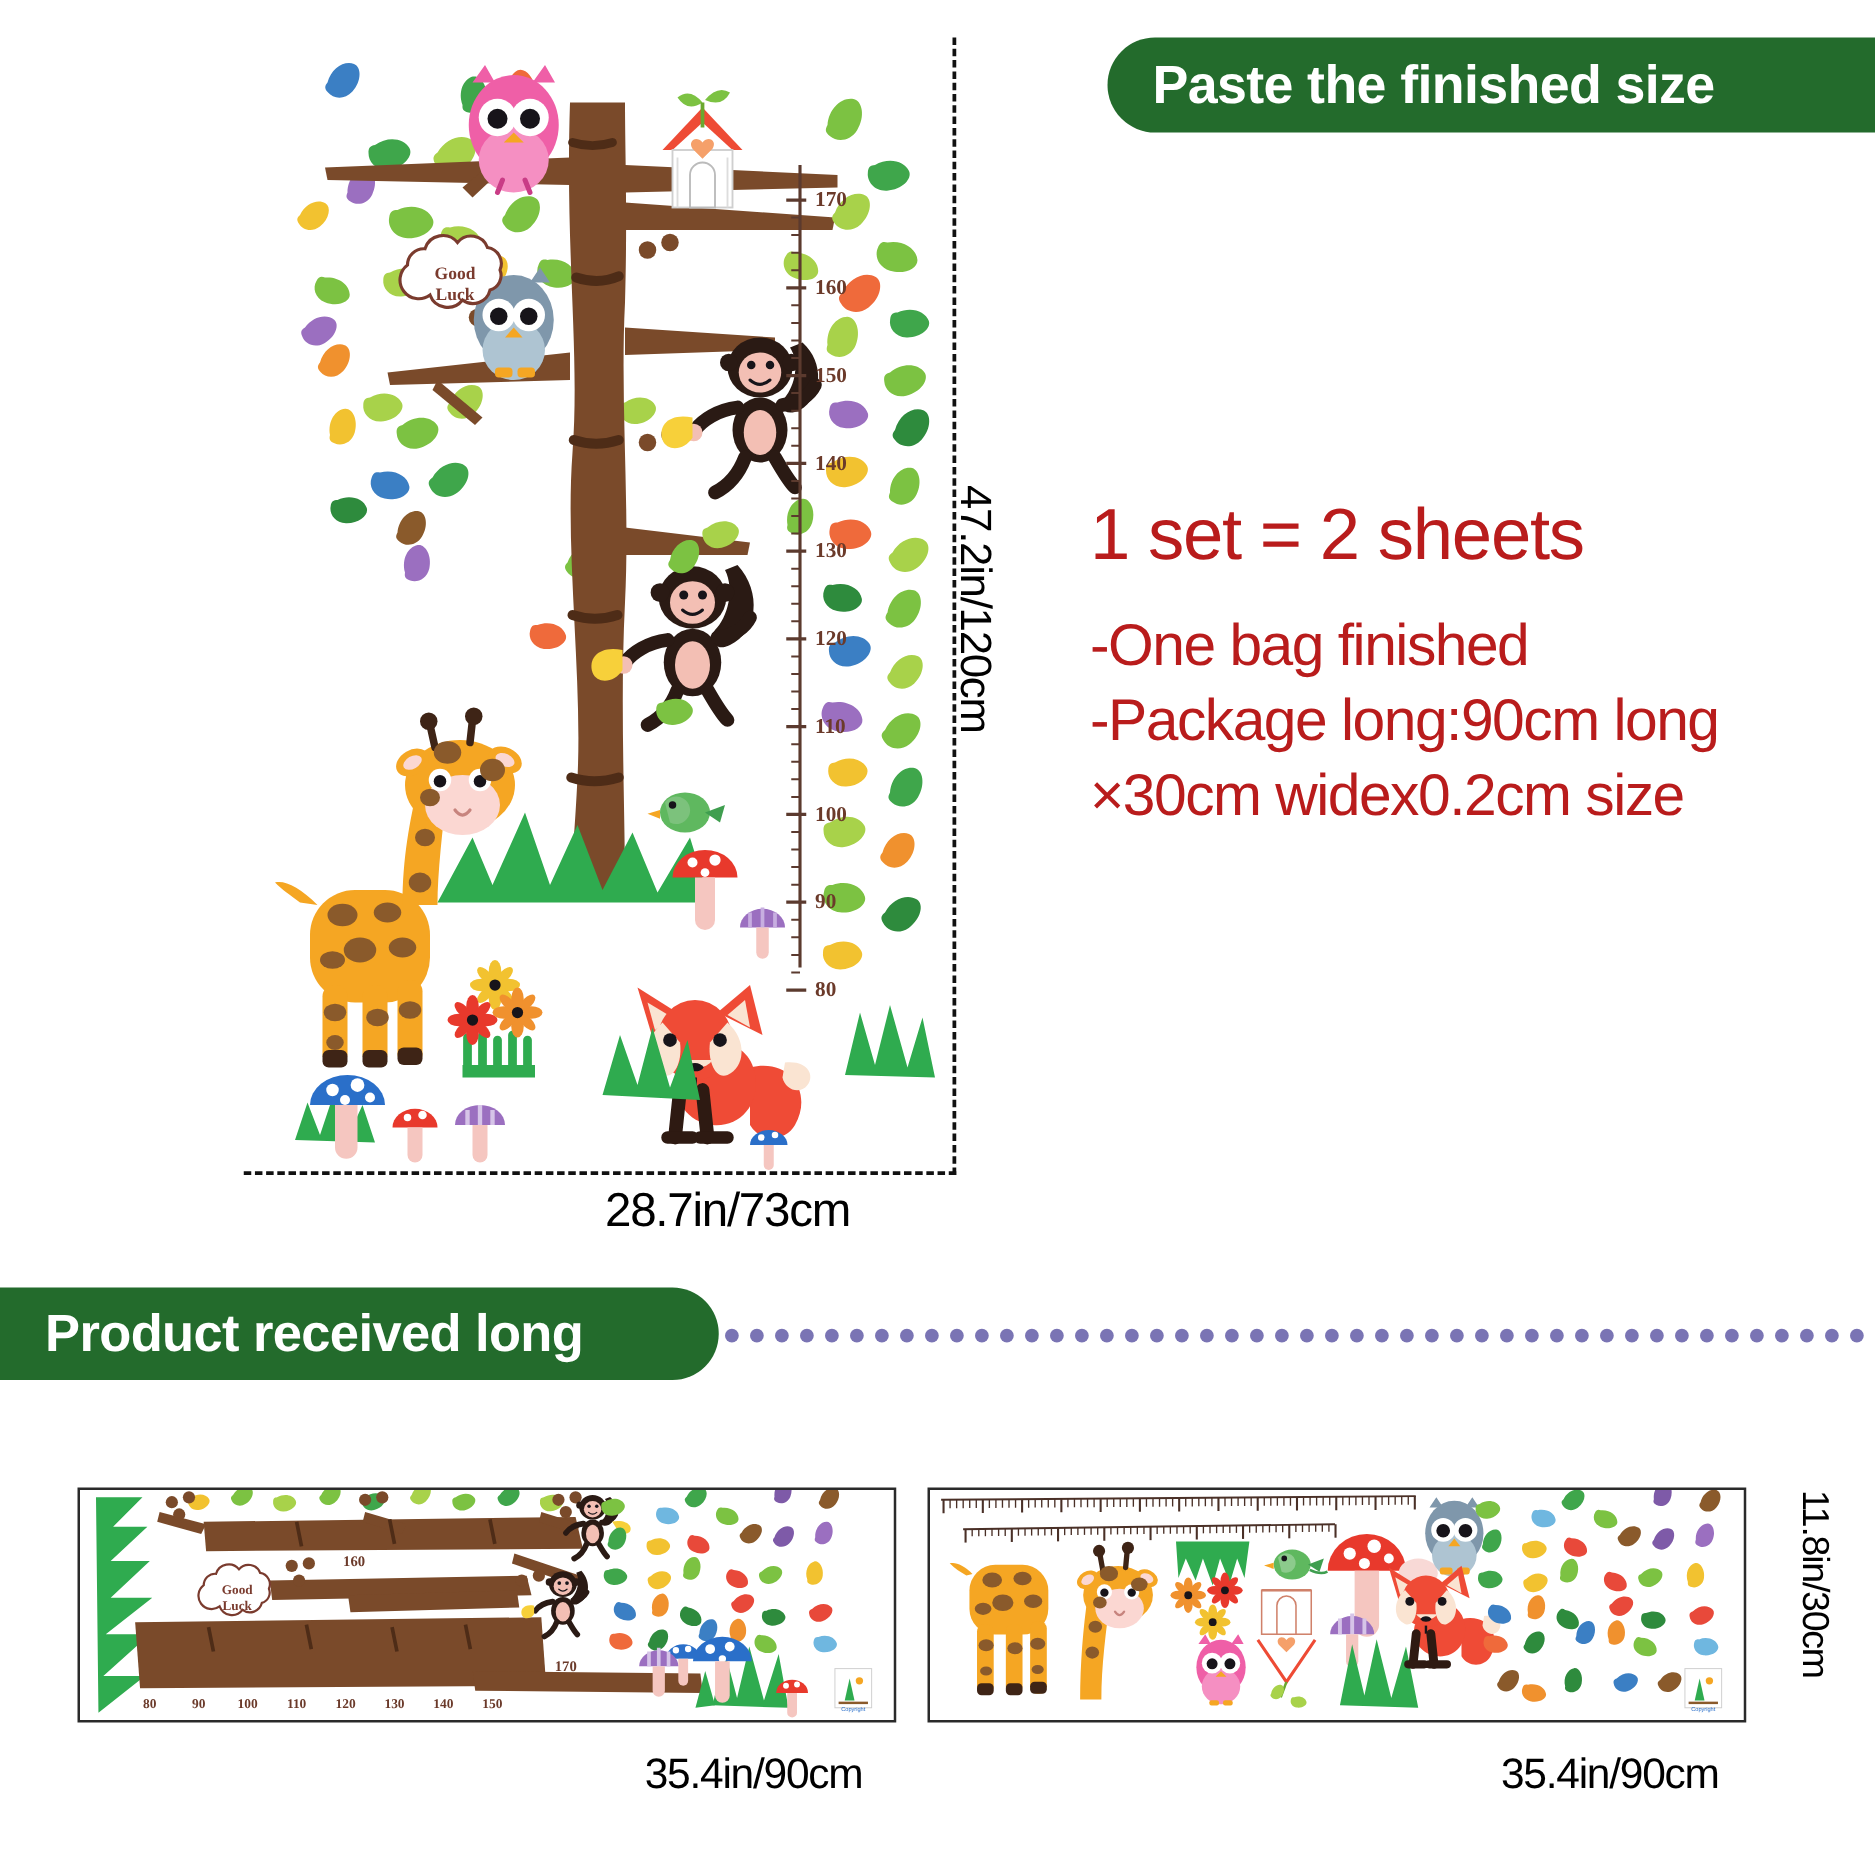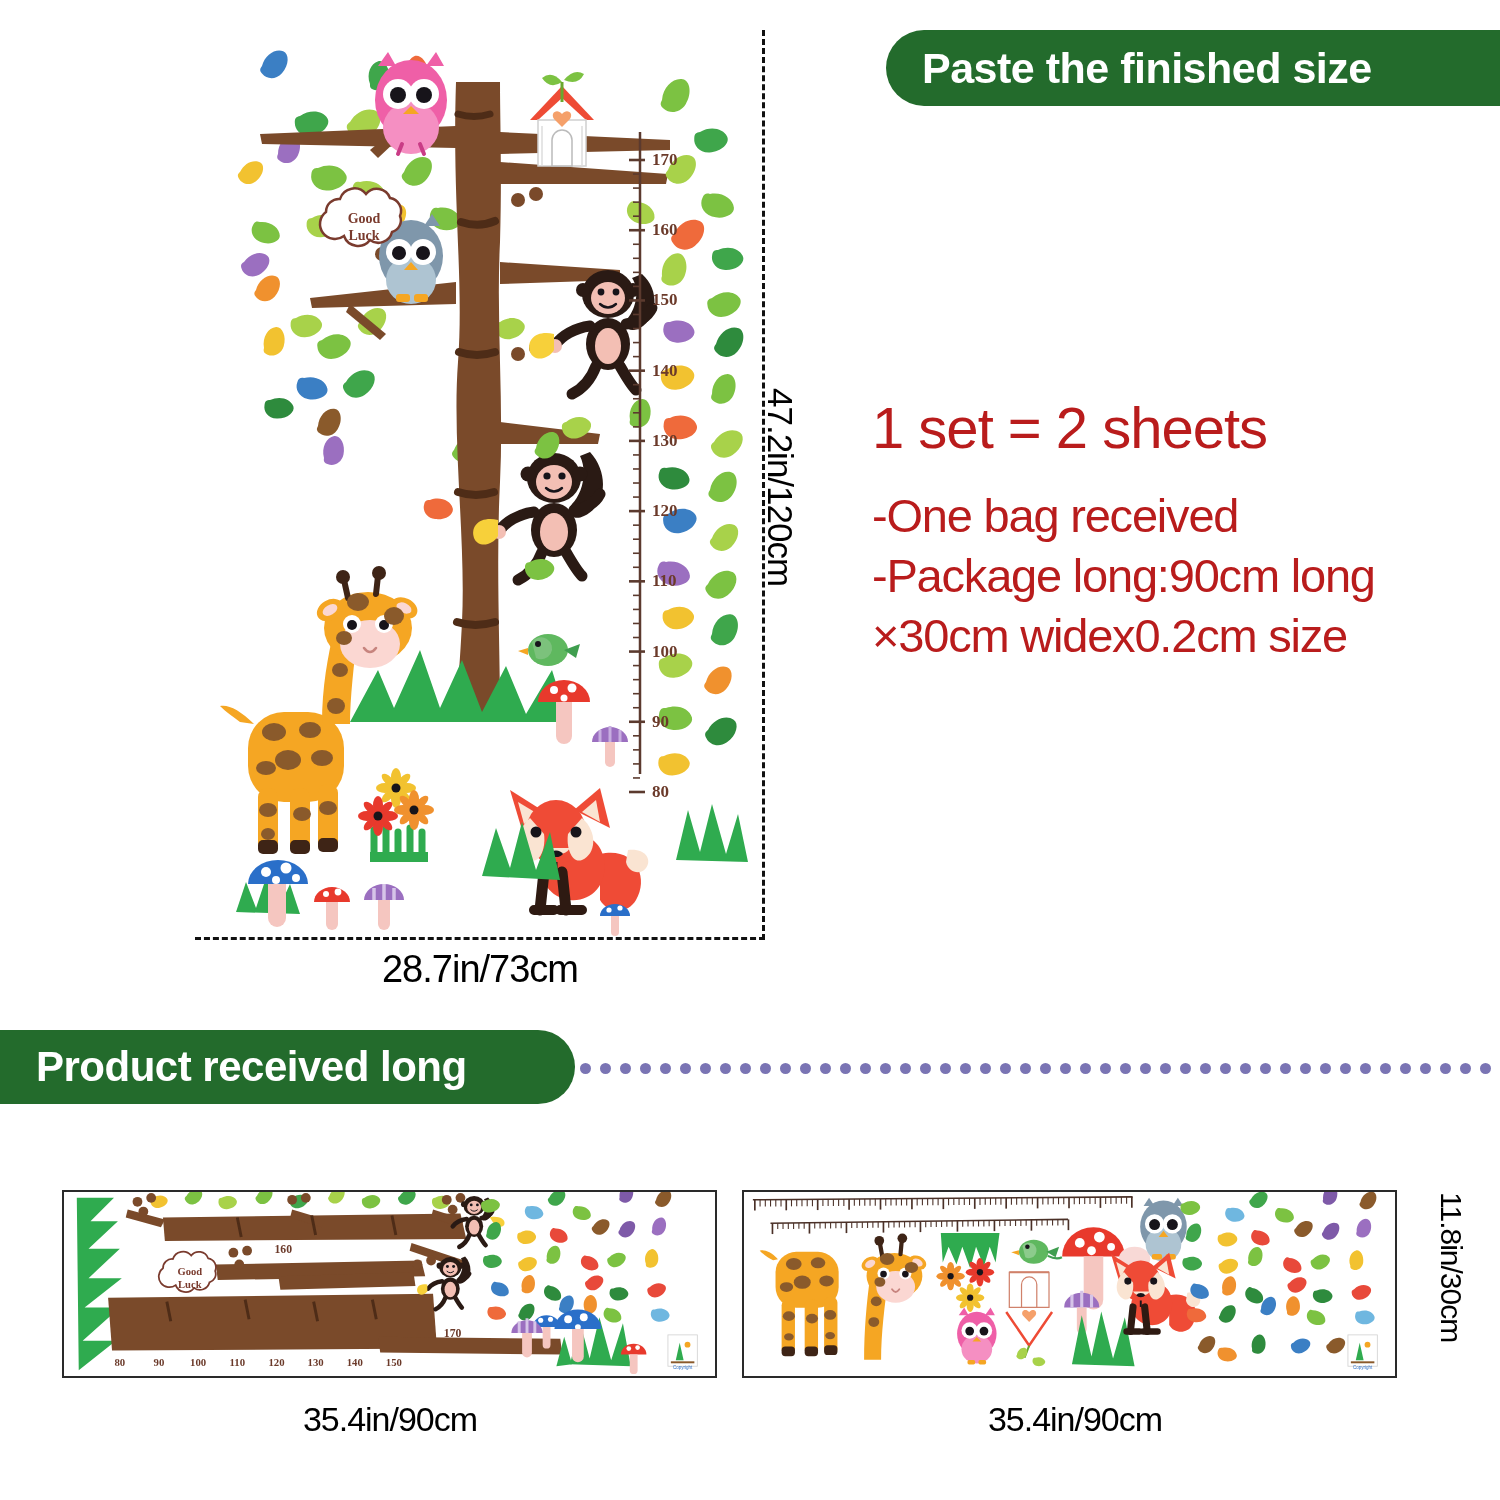--- a/index.html
+++ b/index.html
@@ -64,21 +64,21 @@
     font-size: 35px; color: #000; white-space: nowrap;
     transform-origin: 0 0;
     transform: rotate(90deg);
     letter-spacing: -1px;
   }
   #vlabel-main { left: 800px; top: 388px; }
   #vlabel-sheet { left: 1468px; top: 1192px; font-size: 30px; }
 
   .hlabel {
     position: absolute; font-size: 38px; color: #000; letter-spacing: -1px;
-    text-align: center;
+    text-align: right;
   }
   #hlabel-main { left: 280px; top: 948px; width: 400px; }
   #cap-left  { left: 90px;  top: 1400px; width: 600px; font-size: 34px; }
   #cap-right { left: 775px; top: 1400px; width: 600px; font-size: 34px; }
 
   
   .art { position: absolute; }
   #art-main { left: 200px; top: 22px; width: 570px; height: 915px; }
   #sheet-left  { left: 62px;  top: 1190px; width: 655px; height: 188px; border: 2px solid #2a2a2a; background:#fff; overflow:hidden; }
   #sheet-right { left: 742px; top: 1190px; width: 655px; height: 188px; border: 2px solid #2a2a2a; background:#fff; overflow:hidden; }
@@ -89,21 +89,21 @@
 <body>
 
 <div id="page">
 
   <div class="banner" id="banner-top">
     <span>Paste the finished size</span>
   </div>
 
   <div id="info">
     <div class="head">1 set = 2 sheets</div>
-    <div class="line" style="margin-top:26px">-One bag received</div>
+    <div class="line" style="margin-top:26px">-One bag finished</div>
     <div class="line">-Package long:90cm long</div>
     <div class="line">×30cm widex0.2cm size</div>
   </div>
 
   <div class="art" id="art-main">
     <svg viewBox="0 0 570 915" width="570" height="915">
       <defs>
         <g id="leafShape">
           <path d="M0,0 C10,-12 26,-14 34,-6 C40,0 34,14 20,20 C8,25 -2,18 -4,10 C-6,4 -4,2 0,0 Z"></path>
         </g>

